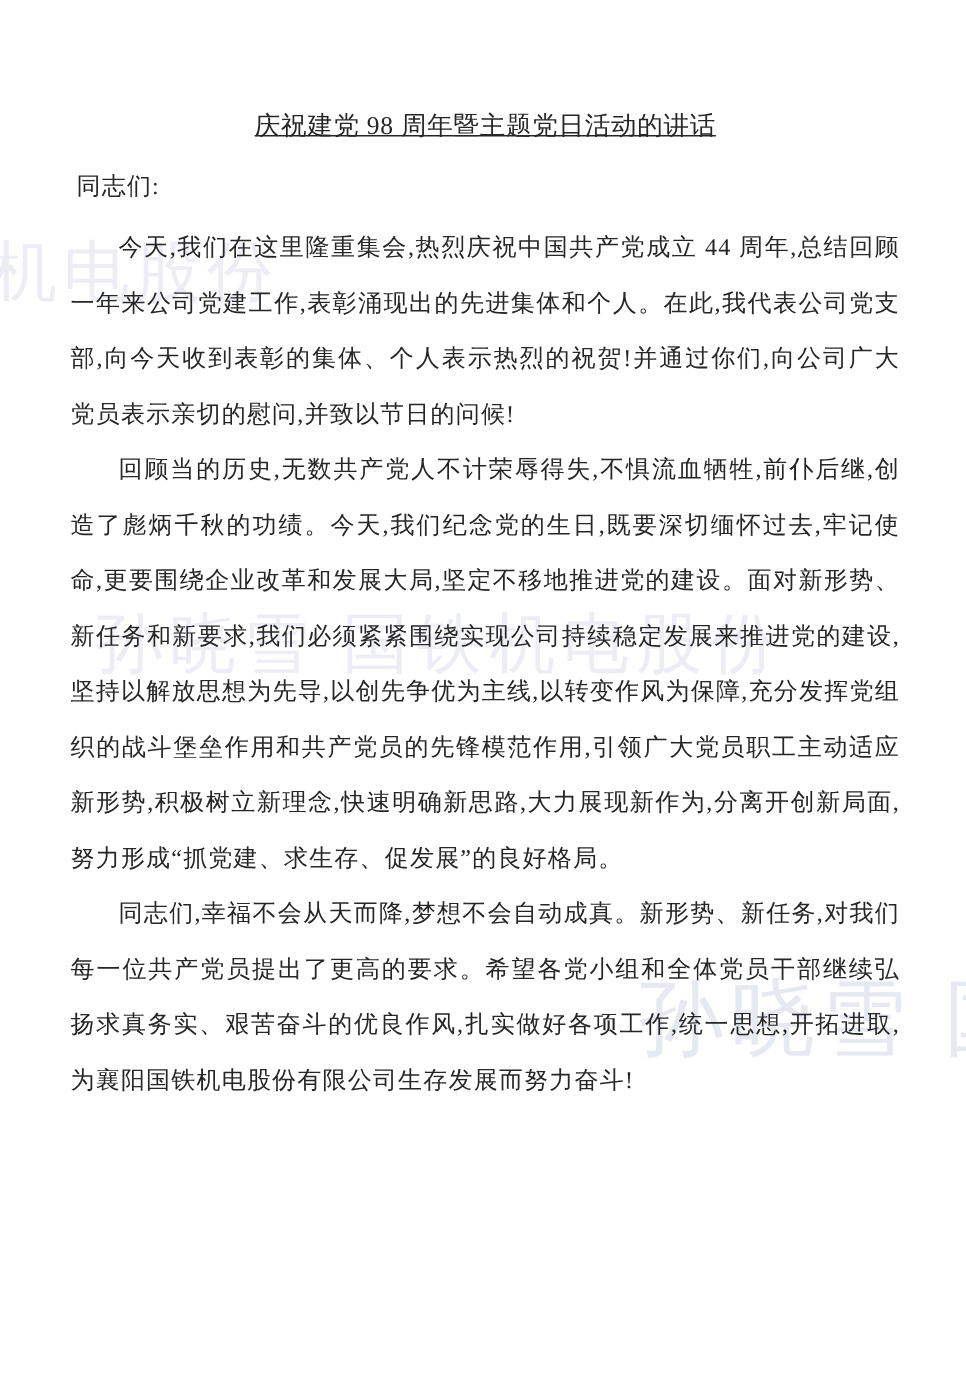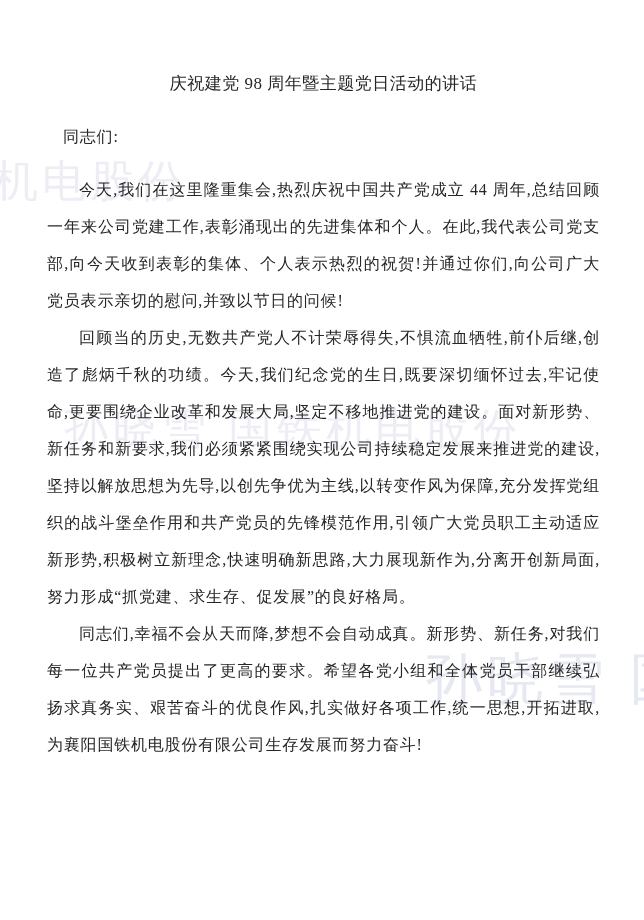--- a/index.html
+++ b/index.html
@@ -56,23 +56,24 @@
     line-height: 37px;
     letter-spacing: 0.8px;
   }
   .doc-title {
     margin: 0;
     font-size: 17px;
     font-weight: normal;
     text-align: center;
     line-height: 37px;
     letter-spacing: 0.5px;
+    text-decoration: underline;
   }
   .salutation {
-    margin: 16px;
+    margin: 4px;
     line-height: 37px;
   }
   .para {
     margin: 0;
     text-indent: 2em;
     text-align: justify;
     line-height: 37px;
   }
 </style>
 </head>

